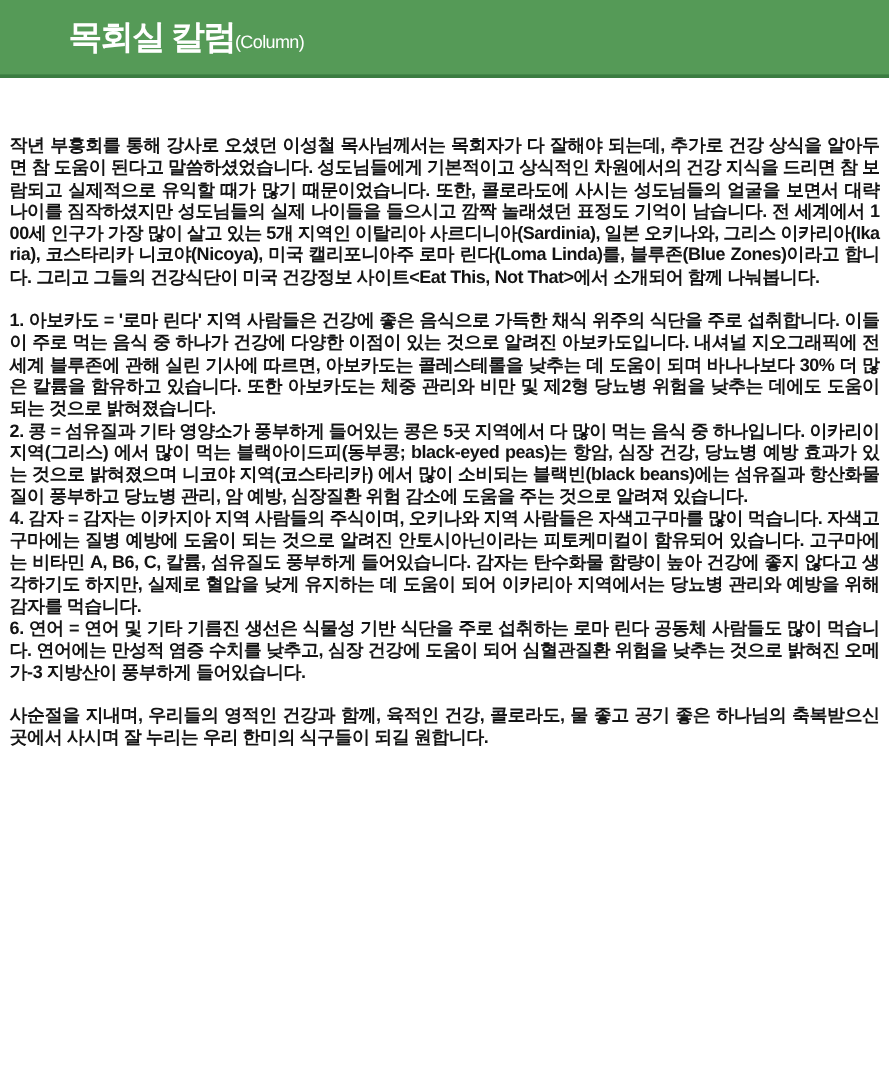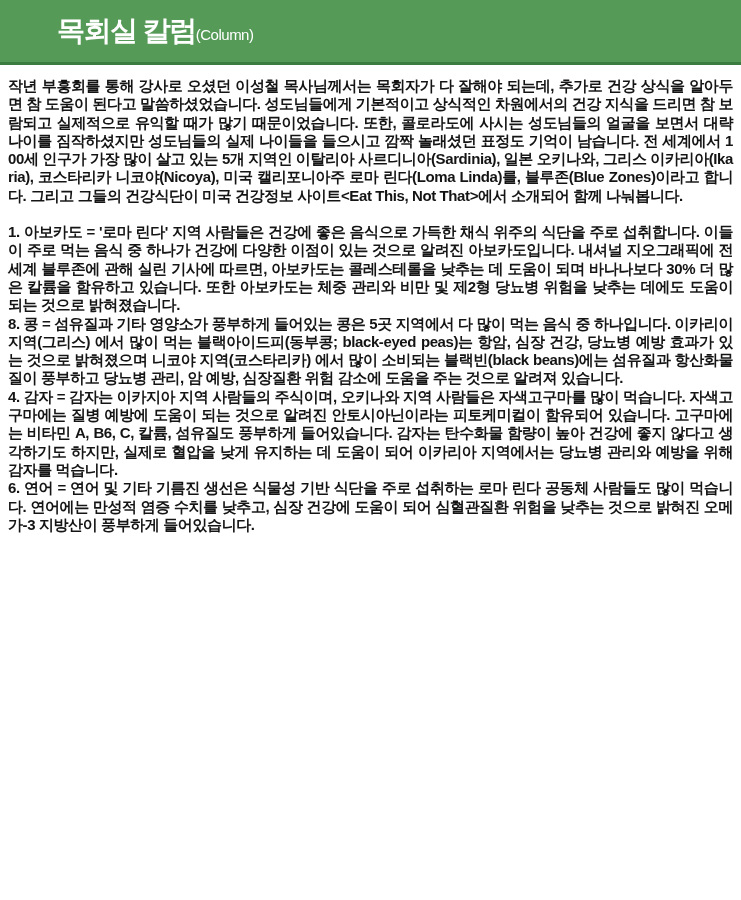--- a/index.html
+++ b/index.html
@@ -48,38 +48,39 @@
     padding: 12px 8px 0 8px;
     color: var(--body-text);
     font-size: 15px;
     line-height: 18.3px;
     font-weight: 600;
     letter-spacing: -0.4px;
     text-align: justify;
     word-break: break-all;
   }
   .article p { margin: 0; }
-  .article p.intro-paragraph { margin-bottom: 18px; }
+  .article p.intro-paragraph { margin-bottom: 18px; margin-top: 36px; }
   .article p.closing-paragraph { margin-top: 18px; }
 </style>
 </head>
 <body>
 
 <div class="page">
 
   <div class="header-bar">
     <div class="header-title">
       <span class="title-ko">목회실 칼럼</span>
         <span class="title-en">(Column)</span>
     </div>
   </div>
 
   <div class="article">
     <p class="intro-paragraph">작년 부흥회를 통해 강사로 오셨던 이성철 목사님께서는 목회자가 다 잘해야 되는데, 추가로 건강 상식을 알아두면 참 도움이 된다고 말씀하셨었습니다. 성도님들에게 기본적이고 상식적인 차원에서의 건강 지식을 드리면 참 보람되고 실제적으로 유익할 때가 많기 때문이었습니다. 또한, 콜로라도에 사시는 성도님들의 얼굴을 보면서 대략 나이를 짐작하셨지만 성도님들의 실제 나이들을 들으시고 깜짝 놀래셨던 표정도 기억이 남습니다. 전 세계에서 100세 인구가 가장 많이 살고 있는 5개 지역인 이탈리아 사르디니아(Sardinia), 일본 오키나와, 그리스 이카리아(Ikaria), 코스타리카 니코야(Nicoya), 미국 캘리포니아주 로마 린다(Loma Linda)를, 블루존(Blue Zones)이라고 합니다. 그리고 그들의 건강식단이 미국 건강정보 사이트&lt;Eat This, Not That&gt;에서 소개되어 함께 나눠봅니다.</p>
 
     <p>1. 아보카도 = '로마 린다'   지역 사람들은 건강에 좋은 음식으로 가득한 채식 위주의 식단을 주로 섭취합니다. 이들이 주로 먹는 음식 중 하나가 건강에 다양한 이점이 있는 것으로 알려진 아보카도입니다. 내셔널 지오그래픽에 전 세계 블루존에 관해 실린 기사에 따르면, 아보카도는 콜레스테롤을 낮추는 데 도움이 되며 바나나보다 30% 더 많은 칼륨을 함유하고 있습니다. 또한 아보카도는 체중 관리와 비만 및 제2형 당뇨병 위험을 낮추는 데에도 도움이 되는 것으로 밝혀졌습니다.</p>
-    <p>8. 콩 = 섬유질과 기타 영양소가 풍부하게 들어있는 콩은 5곳 지역에서 다 많이 먹는 음식 중 하나입니다. 이카리이 지역(그리스) 에서 많이 먹는 블랙아이드피(동부콩; black-eyed peas)는 항암, 심장 건강, 당뇨병 예방 효과가 있는 것으로 밝혀졌으며 니코야 지역(코스타리카) 에서 많이 소비되는 블랙빈(black beans)에는 섬유질과 항산화물질이 풍부하고 당뇨병 관리, 암 예방, 심장질환 위험 감소에 도움을 주는 것으로 알려져 있습니다.</p>
+    <p>2. 콩 = 섬유질과 기타 영양소가 풍부하게 들어있는 콩은 5곳 지역에서 다 많이 먹는 음식 중 하나입니다. 이카리이 지역(그리스) 에서 많이 먹는 블랙아이드피(동부콩; black-eyed peas)는 항암, 심장 건강, 당뇨병 예방 효과가 있는 것으로 밝혀졌으며 니코야 지역(코스타리카) 에서 많이 소비되는 블랙빈(black beans)에는 섬유질과 항산화물질이 풍부하고 당뇨병 관리, 암 예방, 심장질환 위험 감소에 도움을 주는 것으로 알려져 있습니다.</p>
     <p>4. 감자 = 감자는 이카지아 지역 사람들의 주식이며, 오키나와 지역 사람들은 자색고구마를 많이 먹습니다. 자색고구마에는 질병 예방에 도움이 되는 것으로 알려진 안토시아닌이라는 피토케미컬이 함유되어 있습니다. 고구마에는 비타민 A, B6, C, 칼륨, 섬유질도 풍부하게 들어있습니다. 감자는 탄수화물 함량이 높아 건강에 좋지 않다고 생각하기도 하지만, 실제로 혈압을 낮게 유지하는 데 도움이 되어 이카리아 지역에서는 당뇨병 관리와 예방을 위해 감자를 먹습니다.</p>
     <p>6. 연어 = 연어 및 기타 기름진 생선은 식물성 기반 식단을 주로 섭취하는 로마 린다 공동체 사람들도 많이 먹습니다. 연어에는 만성적 염증 수치를 낮추고, 심장 건강에 도움이 되어 심혈관질환 위험을 낮추는 것으로 밝혀진 오메가-3 지방산이 풍부하게 들어있습니다.</p>
 
+    <p class="closing-paragraph">사순절을 지내며, 우리들의 영적인 건강과 함께, 육적인 건강, 콜로라도, 물 좋고 공기 좋은 하나님의 축복받으신 곳에서 사시며 잘 누리는 우리 한미의 식구들이 되길 원합니다.</p>
   </div>
 
 </div>
 
 </body></html>

